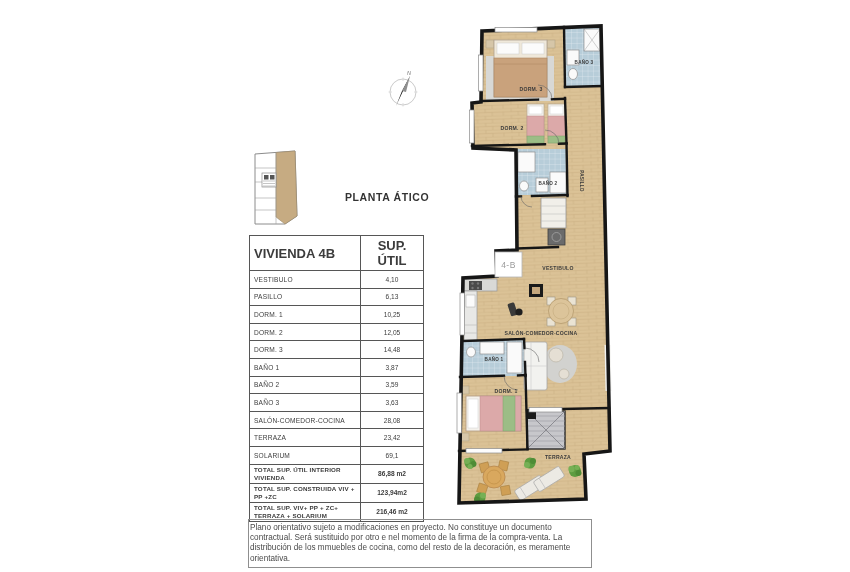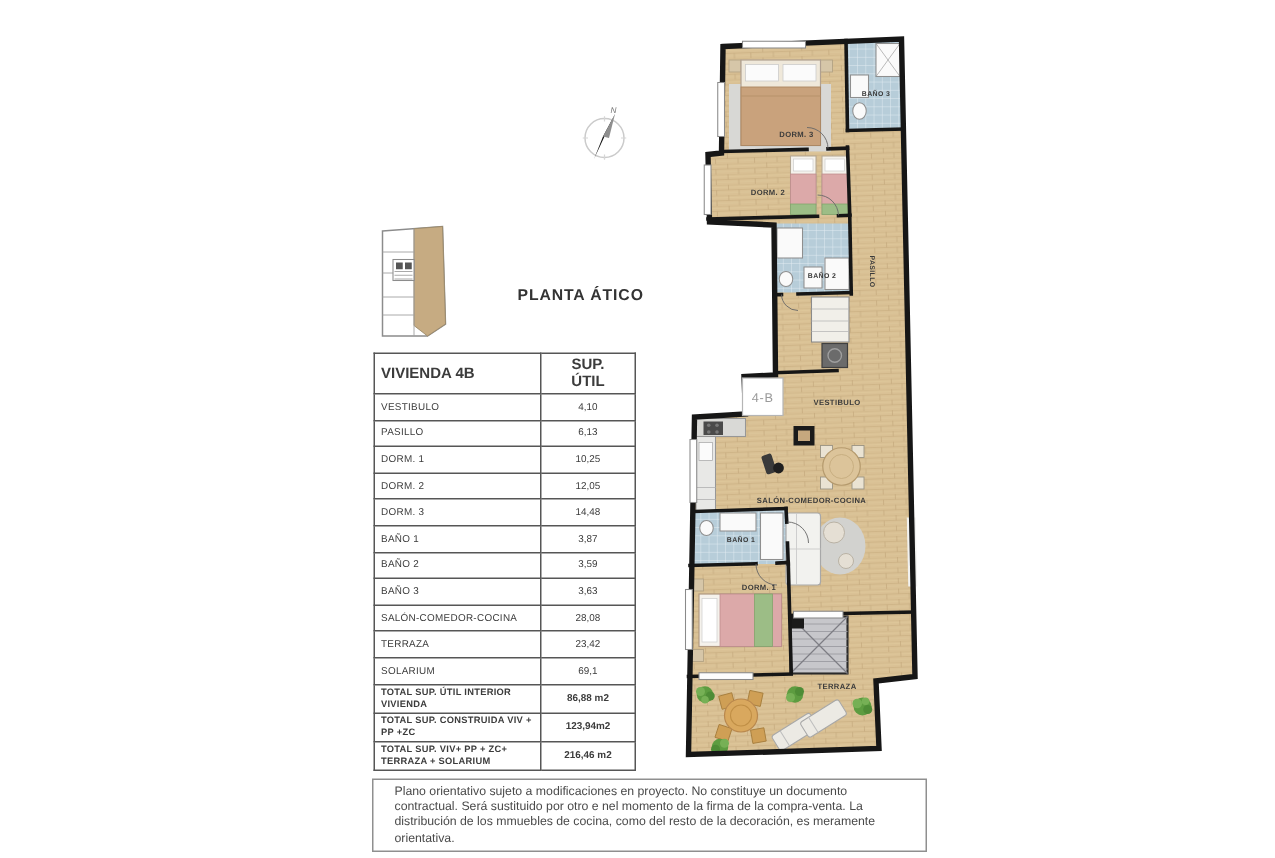--- a/index.html
+++ b/index.html
@@ -7,30 +7,30 @@
         font-family:"Liberation Sans",sans-serif;}
   .abs{position:absolute;}
 
   
   #plan-title{left:345px;top:191px;font-size:10.5px;font-weight:700;letter-spacing:.6px;color:#333;}
 
   
   .spec-table{position:absolute;left:249px;top:235px;border-collapse:collapse;color:#3c3c3c;
               table-layout:fixed;width:150px;}
   .spec-table th,.spec-table td{border:1px solid #565656;overflow:hidden;}
-  .spec-table th{font-size:10px;height:13px;}
+  .spec-table th{font-size:13px;height:13px;}
   .spec-table th.c1{width:106px;text-align:left;padding:2px 0 2px 4px;}
   .spec-table th.c2{width:40px;text-align:center;padding:2px 11px;}
   .spec-table td.lab{font-size:6.6px;padding:1px 2px 1px 4px;height:14.6px;letter-spacing:.2px;}
   .spec-table td.val{font-size:6.6px;text-align:center;padding:1px 1px;}
   .spec-table tr.tot td.lab{font-size:6.2px;font-weight:700;line-height:1.25;height:16px;}
   .spec-table tr.tot td.val{font-size:6.6px;font-weight:700;}
 
   
-  #disclaimer{left:248px;top:519px;width:340px;border:1px solid #8f8f8f;padding:3px 14px;
+  #disclaimer{left:248px;top:519px;width:340px;border:1px solid #8f8f8f;padding:3px 1px;
               font-size:8.2px;line-height:1.24;color:#4a4a4a;}
 
   svg text{font-family:"Liberation Sans",sans-serif;}
   .room-label{font-size:5.1px;font-weight:700;fill:#3b3b3b;letter-spacing:.25px;text-anchor:middle;}
   .room-label.sm{font-size:4.6px;}
 </style>
 </head>
 <body>
 
 <div id="page">

